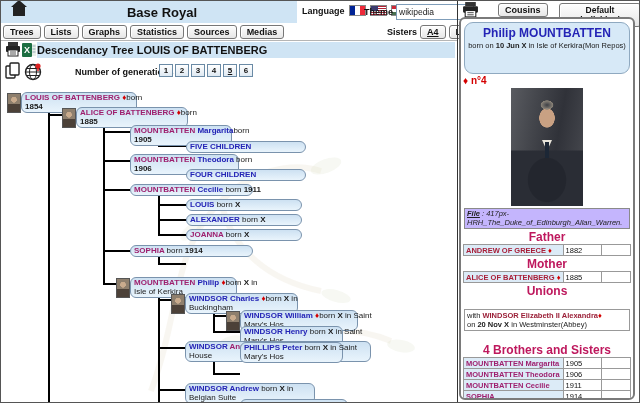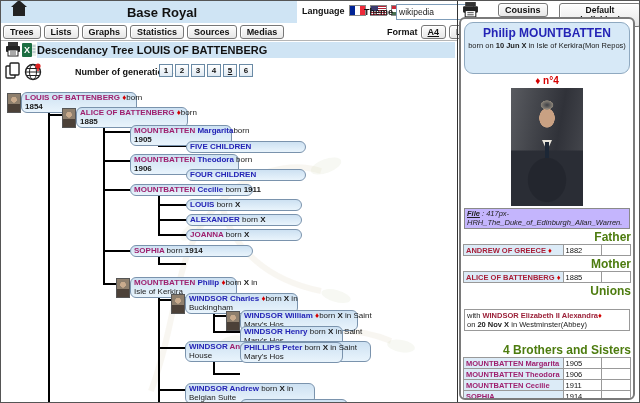--- a/index.html
+++ b/index.html
@@ -61,35 +61,35 @@
   .vdivider{position:absolute;left:456px;top:0;width:1px;height:403px;background:#333;}
   
   #panel-area{position:absolute;left:457px;top:0;width:183px;height:403px;}
   .panel-btn{position:absolute;top:2px;}
   #panel-box{position:absolute;left:1px;top:16px;width:176px;height:383px;border:2px solid #7a7a7a;
        border-radius:6px;background:#fff;padding:2px;box-sizing:border-box;overflow:hidden;}
   .person-card{margin:1px;min-height:44px;background:#d7e9f7;border:1px solid #8fa9c0;border-radius:9px;
        text-align:center;padding:3px 2px;}
   .person-name{font-size:12px;font-weight:bold;color:#2424b6;}
   .person-birth{font-size:7.5px;color:#1a1a1a;margin-top:1px;}
-  .sosa{height:12px;text-align:center;font-size:10px;font-weight:bold;color:#d40000;}
+  .sosa{height:12px;text-align:left;font-size:10px;font-weight:bold;color:#d40000;}
   .photo{width:72px;height:118px;margin:1px auto;position:relative;overflow:hidden;
      background:
        radial-gradient(ellipse 11px 8px at 36px 17px,#89817404 0,#8a8378 55%,rgba(0,0,0,0) 60%),
        radial-gradient(ellipse 13px 16px at 36px 30px,#c9a183 58%,rgba(201,161,131,0) 62%),
        radial-gradient(ellipse 26px 30px at 36px 92px,#23262e 72%,rgba(0,0,0,0) 76%),
        linear-gradient(180deg,rgba(0,0,0,0) 0 62px,#2a2d35 63px 100%),
        linear-gradient(100deg,#595b60 0,#44464c 30%,#303239 60%,#4a4c52 100%);}
   .photo .shirt{position:absolute;left:31px;top:52px;width:0;height:0;
        border-left:5px solid transparent;border-right:5px solid transparent;border-top:11px solid #e8e4da;}
   .photo .tie{position:absolute;left:34px;top:54px;width:4px;height:16px;background:#1c2736;}
   .file-box{margin:2px 1px 0 1px;border:1px solid #8a8a8a;background:#c4b5fd;padding:1px 2px;
        font-size:7.5px;line-height:8.5px;font-style:italic;color:#222;}
   .file-lbl{font-weight:bold;text-decoration:underline;}
-  .sec-h{text-align:right;font-size:12px;font-weight:bold;color:#4d7c0f;margin:1px 0;height:13px;}
+  .sec-h{text-align:center;font-size:12px;font-weight:bold;color:#be185d;margin:1px 0;height:13px;}
   table.ptab{width:100%;border-collapse:collapse;font-size:7.5px;table-layout:fixed;}
   .ptab td{border:1px solid #999;padding:0 2px;height:10px;overflow:hidden;white-space:nowrap;color:#111;}
   .td-name{width:62%;background:#dcebf7;}
   .td-year{width:22%;background:#fff;}
   .td-extra{width:16%;background:#fff;}
   .td-x{width:14px;text-align:center;font-weight:bold;background:#fff;}
   .td-place{width:42px;background:#fff;}
   .union-box{margin:12px 1px;border:1px solid #999;background:#fff;padding:1px 2px;font-size:7.5px;line-height:9px;
        white-space:nowrap;overflow:hidden;}
   .ctab td{height:8px;}
@@ -244,21 +244,21 @@
   <div class="nav-row" id="nav-row">
       <button class="btn">Trees</button>
       <button class="btn">Lists</button>
       <button class="btn">Graphs</button>
       <button class="btn">Statistics</button>
       <button class="btn">Sources</button>
       <button class="btn">Medias</button>
     </div>
 
   <div class="format-row">
-    <span class="lbl">Format</span>
+    <span class="lbl">Sisters</span>
     <button class="btn u">A4</button>
     <button class="btn">Letter</button>
   </div>
 
   <div class="hline"></div>
 
   <div class="icon" style="left:4px;top:41px;">
     <svg width="16" height="15" viewBox="0 0 16 15">
         <rect x="3" y="0" width="10" height="4" fill="#333"></rect>
         <rect x="1" y="4" width="14" height="6" rx="1" fill="#222"></rect>

